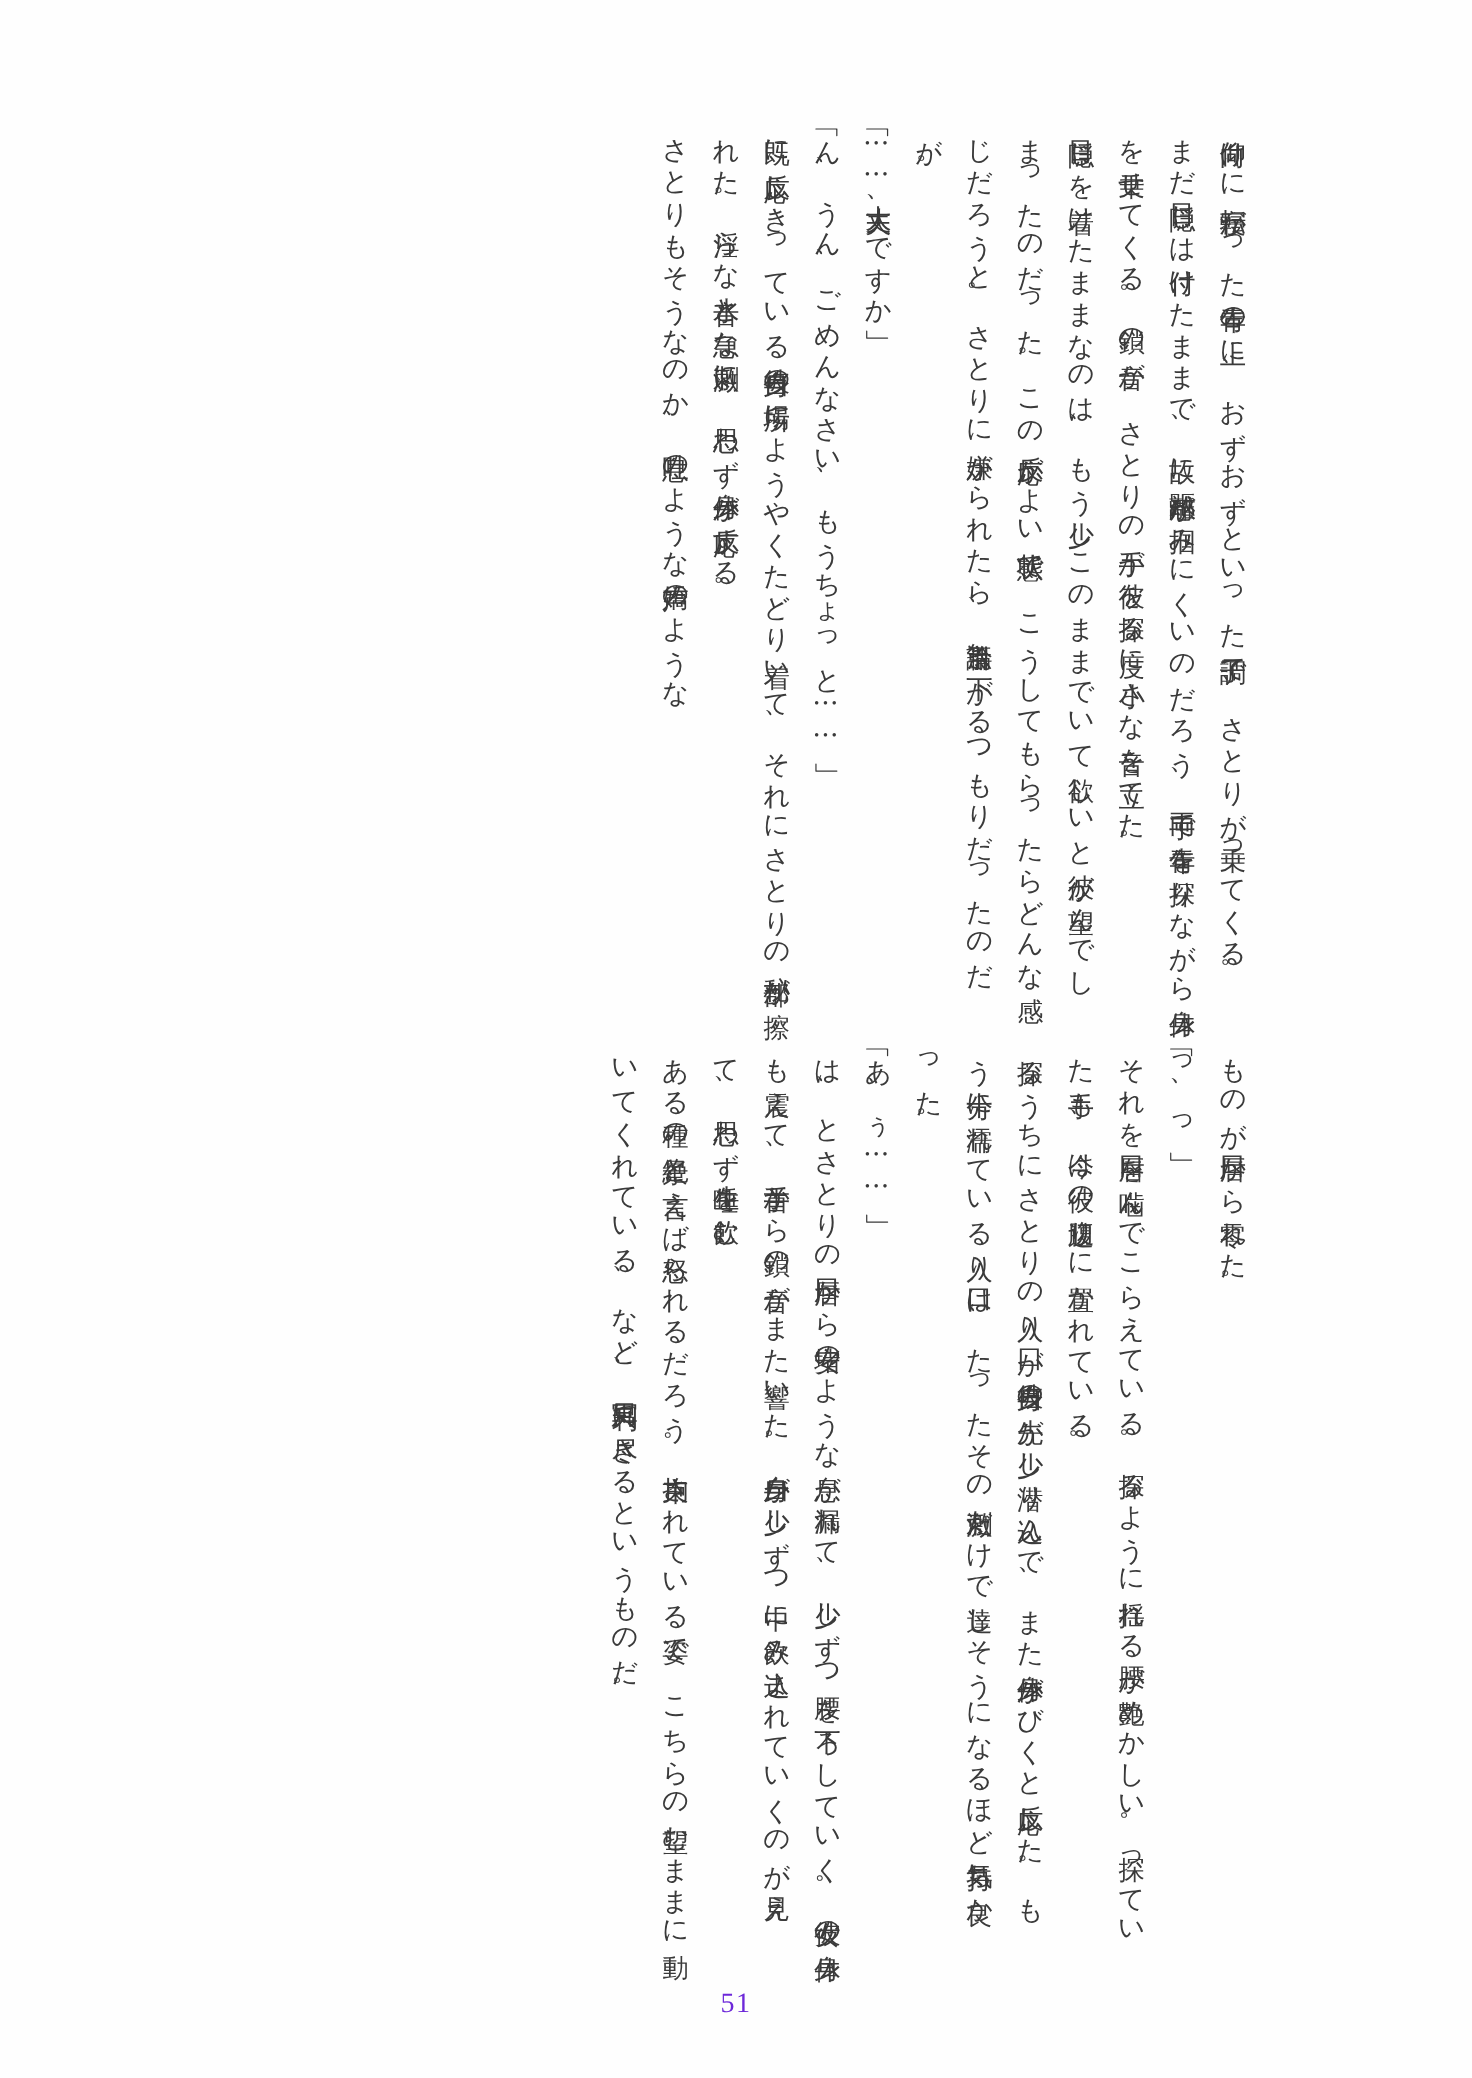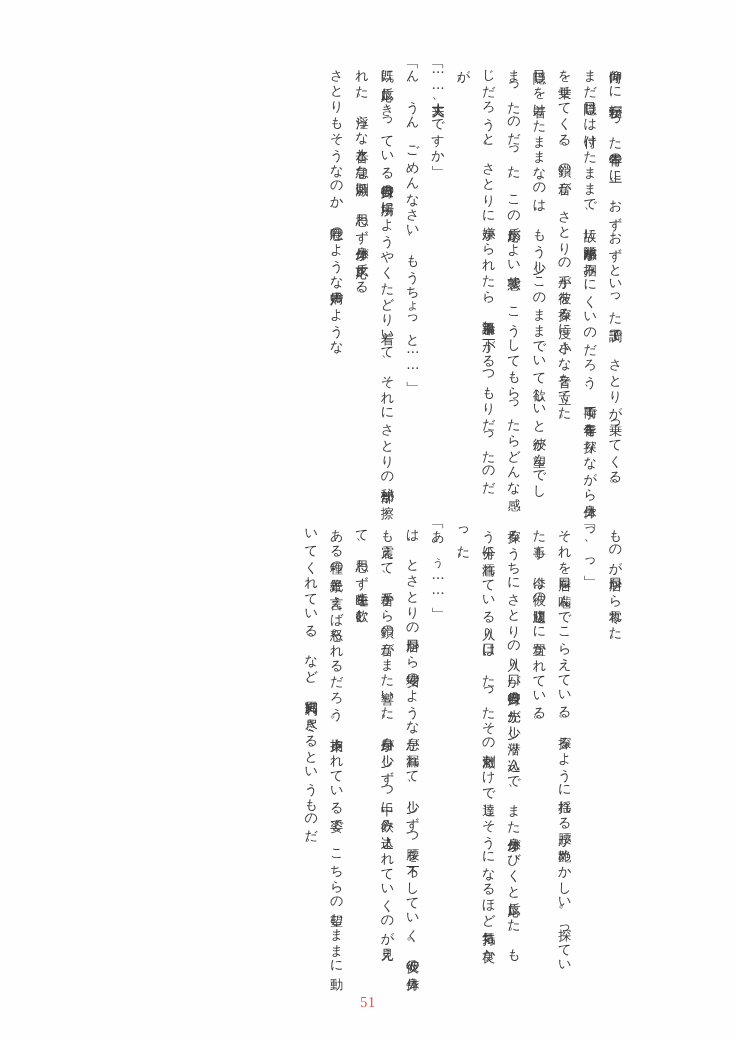--- a/index.html
+++ b/index.html
@@ -48,21 +48,21 @@
     width: 320px;
   }
   .page-number {
     position: absolute;
     bottom: 28px;
     left: 0;
     right: 0;
     text-align: center;
     font-family: "Liberation Serif", serif;
     font-size: 14px;
-    color: #ef4444;
+    color: #6d28d9;
     letter-spacing: 0.05em;
     margin-top: 32px;
   }
 </style>
 </head>
 <body>
 
 <div class="page">
 
   <div class="vtext" id="block-a">仰向けに寝転がった青年の上に、おずおずといった調子で、さとりが乗ってくる。まだ目隠しは付けたままで、故に距離感が掴みにくいのだろう、両手で青年を探りながら身体を乗せてくる。鎖の音が、さとりの手が彼を探る度に小さな音を立てた。

